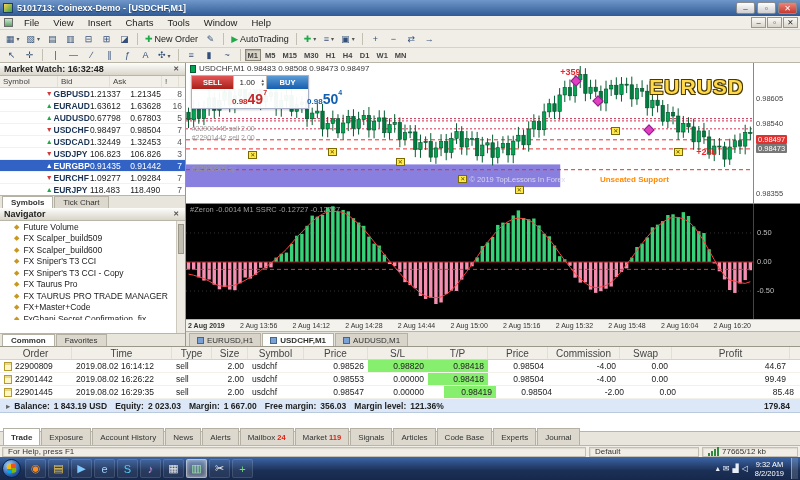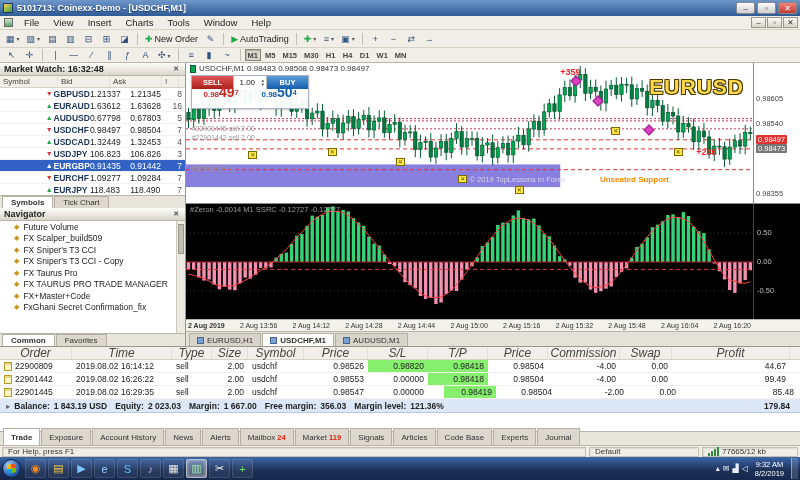--- a/index.html
+++ b/index.html
@@ -81,21 +81,21 @@
     border:1px solid #a9b2c6;box-shadow:0 1px 2px rgba(0,0,0,.2);}
   .ocw-r1{display:flex;height:13px;}
   .ocw-sell{flex:1;background:linear-gradient(#e25555,#a8201a);color:#fff;font-size:7.5px;font-weight:bold;
     display:flex;align-items:center;justify-content:center;}
   .ocw-vol{width:34px;background:#fff;border-left:1px solid #bbb;border-right:1px solid #bbb;display:flex;align-items:center;}
   .ocw-vol .v{flex:1;text-align:center;font-size:8px;}
   .ocw-vol .ud{display:flex;flex-direction:column;font-size:4.5px;color:#555;line-height:4px;padding-right:1px;}
   .ocw-buy{flex:1;background:linear-gradient(#5b9bd5,#155fb0);color:#fff;font-size:7.5px;font-weight:bold;
     display:flex;align-items:center;justify-content:center;}
   .ocw-r2{display:flex;height:19px;}
-  .ocw-p{flex:1;display:flex;align-items:flex-end;justify-content:center;padding-bottom:9px;}
+  .ocw-p{flex:1;display:flex;align-items:flex-end;padding-bottom:2px;margin-left:40px;}
   .ocw-p .sm{font-size:8px;font-weight:bold;}
   .ocw-p .lg{font-size:14px;font-weight:bold;line-height:13px;}
   .ocw-p .sup{font-size:7px;font-weight:bold;align-self:flex-start;}
   .ocw-p.bid{color:#c62828;} .ocw-p.ask{color:#1460b0;}
   .anno{position:absolute;white-space:nowrap;z-index:4;}
   .mk-x{position:absolute;width:9px;height:8px;background:#ffe84a;border:1px solid #7a6a00;color:#5a4a00;
     font-size:6px;line-height:6px;text-align:center;z-index:3;}
   .mk-tag{position:absolute;width:8px;height:8px;background:#e040c0;border:1px solid #8e1f8e;transform:rotate(45deg);z-index:3;}
   .ind{position:absolute;left:0;top:140px;width:614px;height:116px;background:#000;border-top:1px solid #8a8a8a;}
   .indlabel{position:absolute;left:4px;top:1px;font-size:7.5px;color:#9e9e9e;z-index:3;}
@@ -108,21 +108,21 @@
   .ctabs{position:absolute;left:0;top:268px;width:614px;height:15px;background:#e4e1d8;border-top:1px solid #b9b5a9;
     display:flex;align-items:flex-end;padding:0 3px;gap:1px;}
   .ctab{height:13px;display:flex;align-items:center;gap:3px;padding:0 7px;font-size:8px;color:#333;
     border:1px solid #b4b0a4;border-bottom:none;background:#d8d4c9;}
   .ctab .cicon{width:7px;height:7px;background:#7aa0d4;border:1px solid #44668e;}
   .ctab.active{background:#fdfdfb;font-weight:bold;}
 
   
   .terminal{left:0;top:346px;width:800px;height:85px;background:#fff;border-top:1px solid #9a968a;}
   .thead{height:13px;display:flex;background:#f1efe8;border-bottom:1px solid #d6d2c6;}
-  .thc{display:flex;align-items:center;justify-content:center;font-size:12px;color:#444;border-right:1px solid #e2dfd5;font-style:italic;}
+  .thc{display:flex;align-items:center;justify-content:center;font-size:10px;color:#444;border-right:1px solid #e2dfd5;}
   .trow{height:13px;display:flex;border-bottom:1px solid #f3f1ea;align-items:center;}
   .tc{font-size:8.5px;padding:0 4px;display:flex;align-items:center;height:100%;white-space:nowrap;overflow:hidden;}
   .tc.num{justify-content:flex-end;}
   .tc.green{background:#86ef6e;}
   .doc{width:8px;height:9px;background:#fff6c4;border:1px solid #b49b2e;margin-right:3px;flex:none;
     box-shadow:inset 0 2px 0 #e8d98a;}
   .balrow{height:14px;display:flex;align-items:center;background:#dce8f8;border-bottom:1px solid #b9c9de;
     padding:0 6px;font-size:8.5px;gap:4px;}
   .balrow b{font-weight:bold;}
   .balrow .bprofit{margin-left:auto;font-weight:bold;padding-right:4px;}
@@ -399,20 +399,24 @@
       <span class="px">✕</span>
     </div>
     <div style="overflow:hidden;height:99px;">
         <div class="navrow">
           <span class="nicon">◆</span>
           <span>Future Volume</span>
         </div>
         <div class="navrow">
           <span class="nicon">◆</span>
           <span>FX Scalper_build509</span>
+        </div>
+        <div class="navrow">
+          <span class="nicon">◆</span>
+          <span>FX Scalper_build600</span>
         </div>
         <div class="navrow">
           <span class="nicon">◆</span>
           <span>FX Sniper's T3 CCI</span>
         </div>
         <div class="navrow">
           <span class="nicon">◆</span>
           <span>FX Sniper's T3 CCI - Copy</span>
         </div>
         <div class="navrow">

